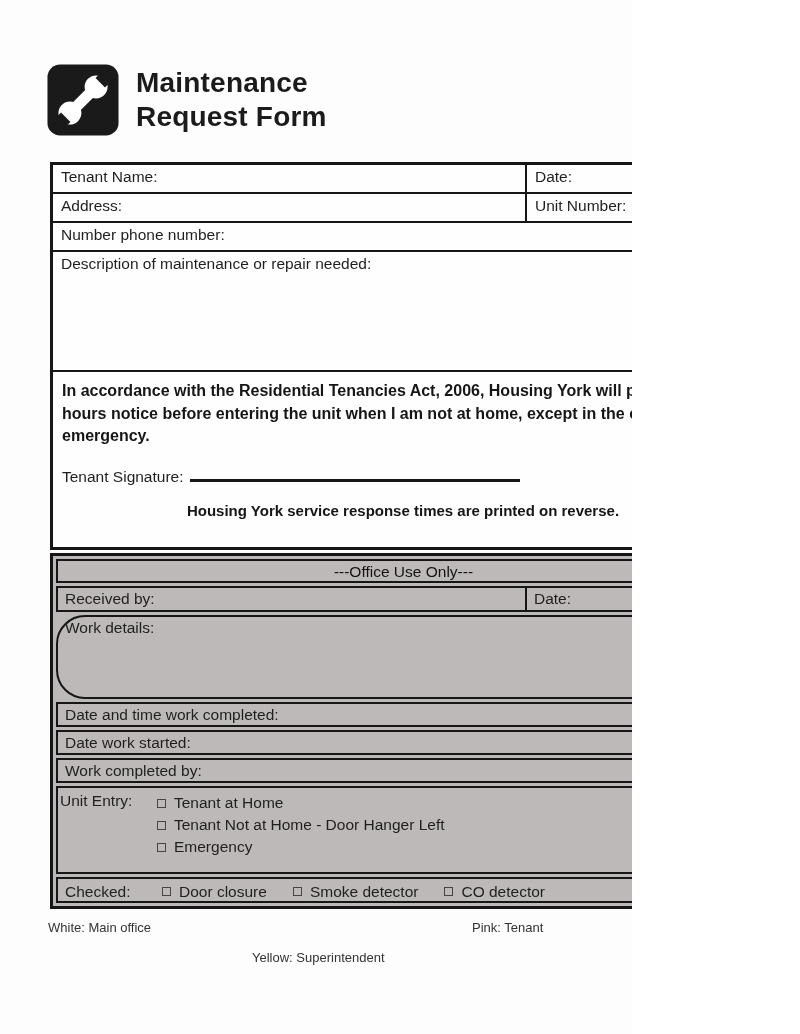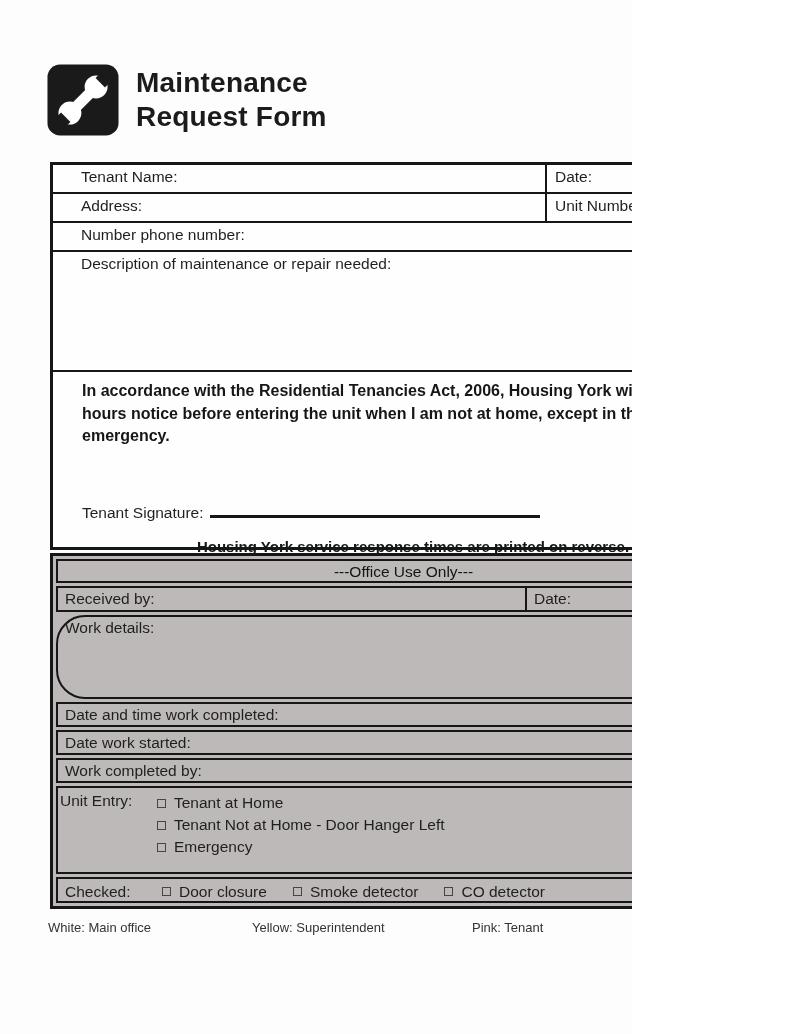--- a/index.html
+++ b/index.html
@@ -16,31 +16,31 @@
     position:absolute; left:136px; top:66px;
     font-size:28px; font-weight:bold; line-height:34px; color:#1b1b1b;
     letter-spacing:0.2px;
   }
 
   
   .table-top {
     position:absolute; left:50px; top:162px; width:707px;
     border:3px solid #161616; background:#fefefe;
   }
-  .t-row { display:flex; border-bottom:2px solid #161616;padding-left:20px; }
+  .t-row { display:flex; border-bottom:2px solid #161616; }
   .t-row:last-child { border-bottom:none; }
   .t-cell { padding:3px 0 0 8px; font-size:15.5px; }
   .cell-main { flex:0 0 472px; }
   .cell-side { flex:1; border-left:2px solid #161616; }
   .h-sm  { height:27px; }
   .h-desc { height:118px; }
 
   .notice-cell { height:175px; padding:8px 10px 0 9px; }
   .notice-text { font-size:16px; font-weight:bold; line-height:22.5px; color:#161616; }
-  .sig-row { margin-top:56px; font-size:15.5px; }
+  .sig-row { margin-top:20px; font-size:15.5px; }
   .sig-line {
     display:inline-block; width:330px; height:12px;
     border-bottom:3px solid #161616; margin-left:6px;
   }
   .reverse-note {
     margin-top:16px; text-align:center; font-size:15px; font-weight:bold; color:#161616;
   }
 
   
   .office {
@@ -72,21 +72,21 @@
     display:inline-block; width:9px; height:9px;
     border:1.5px solid #474443; margin-right:8px; flex:0 0 auto;
   }
   .checked-row { padding:3px 0 0 7px; align-items:center; }
   .checked-label { flex:0 0 97px; padding-top:1px; }
   .inline-opts { display:flex; }
   .inline-opts .opt { margin-right:26px; height:auto; }
 
   
   .footer-item { position:absolute; top:920px; font-size:13px; color:#333; }
-  .f-0 { left:48px; } .f-1 { left:252px; } .f-2 { left:472px; }
+  .f-0 { left:48px; } .f-1 { left:252px;margin-top:30px; } .f-2 { left:472px; }
 </style>
 </head>
 <body>
 
 <div class="page">
 
   <div class="icon-box">
     <svg viewBox="0 0 100 100" xmlns="http://www.w3.org/2000/svg">
       <rect x="2" y="2" width="96" height="96" rx="17" fill="#1a1a1a"></rect>
       <g transform="rotate(-45 50 50)">

